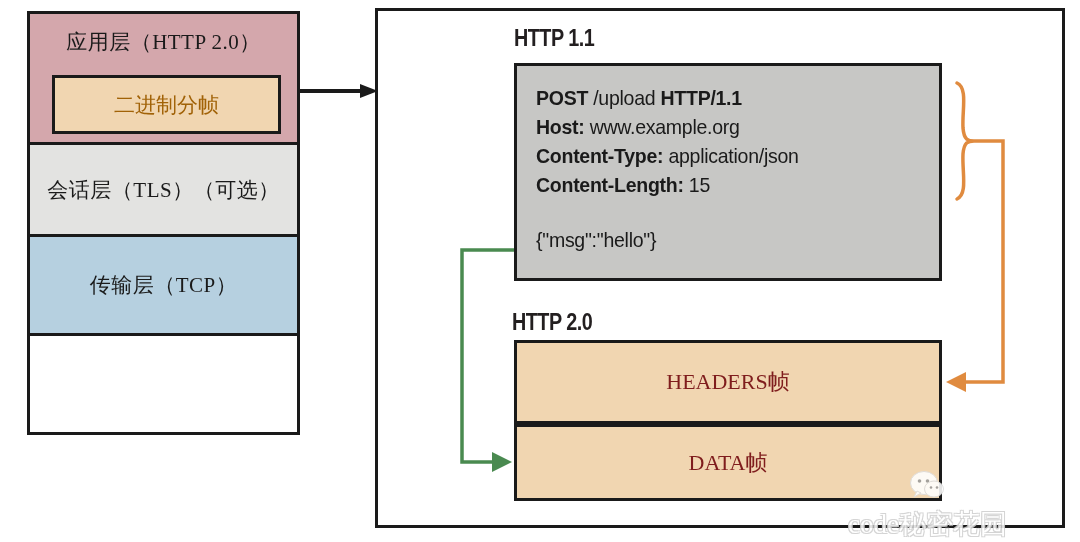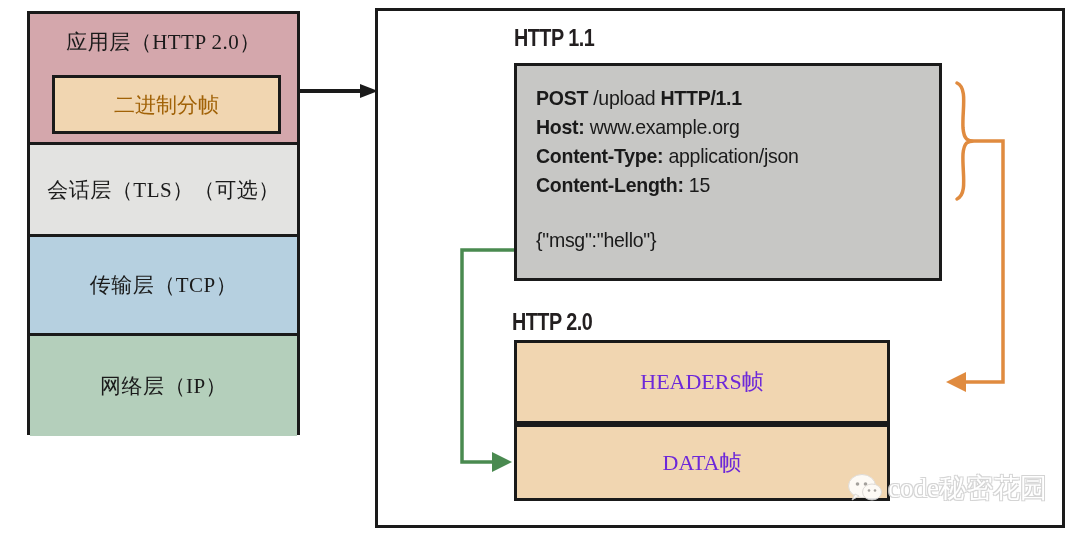--- a/index.html
+++ b/index.html
@@ -139,30 +139,30 @@
     white-space: nowrap;
     transform: scaleX(0.93);
     transform-origin: left center;
   }
   .req-line b { font-weight: bold; }
   #req-body { margin-top: 26px; }
 
   .frame-box {
     position: absolute;
     left: 514px;
-    width: 376px;
+    width: 428px;
     background: #f1d6b1;
     border: 3px solid #1a1a1a;
     box-sizing: border-box;
     display: flex;
     align-items: center;
     justify-content: center;
     font-family: "Liberation Serif", serif;
     font-size: 22px;
-    color: #6d28d9;
+    color: #7f1d1d;
   }
   #frame-headers { top: 340px; height: 84px; }
   #frame-data { top: 424px; height: 77px; }
 
   
   .overlay {
     position: absolute;
     left: 0;
     top: 0;
     width: 1080px;
@@ -172,20 +172,21 @@
 
   
   #watermark {
     position: absolute;
     left: 848px;
     top: 470px;
     display: flex;
     align-items: center;
     gap: 6px;
     opacity: 0.88;
+    flex-direction: column;
   }
   #watermark-text {
     font-family: "Liberation Serif", serif;
     font-size: 27px;
     color: #ffffff;
     text-shadow:
       -1px -1px 0 #cfcfcf, 1px -1px 0 #cfcfcf,
       -1px 1px 0 #cfcfcf, 1px 1px 0 #cfcfcf;
     white-space: nowrap;
   }
@@ -206,23 +207,20 @@
     </div>
 
     <div class="layer" id="layer-transport">
       <span>传输层（TCP）</span>
     </div>
 
     <div class="layer" id="layer-session">
       <span>会话层（TLS）（可选）</span>
     </div>
 
-    <div class="layer" id="layer-network">
-      <span>网络层（IP）</span>
-    </div>
 
   </div>
 
   <svg id="black-connector" viewBox="0 0 80 16" width="80" height="16">
     <line x1="0" y1="8" x2="62" y2="8" stroke="#1a1a1a" stroke-width="4"></line>
     <polygon points="60,1 78,8 60,15" fill="#1a1a1a"></polygon>
   </svg>
 
   <div id="right-panel"></div>
 

